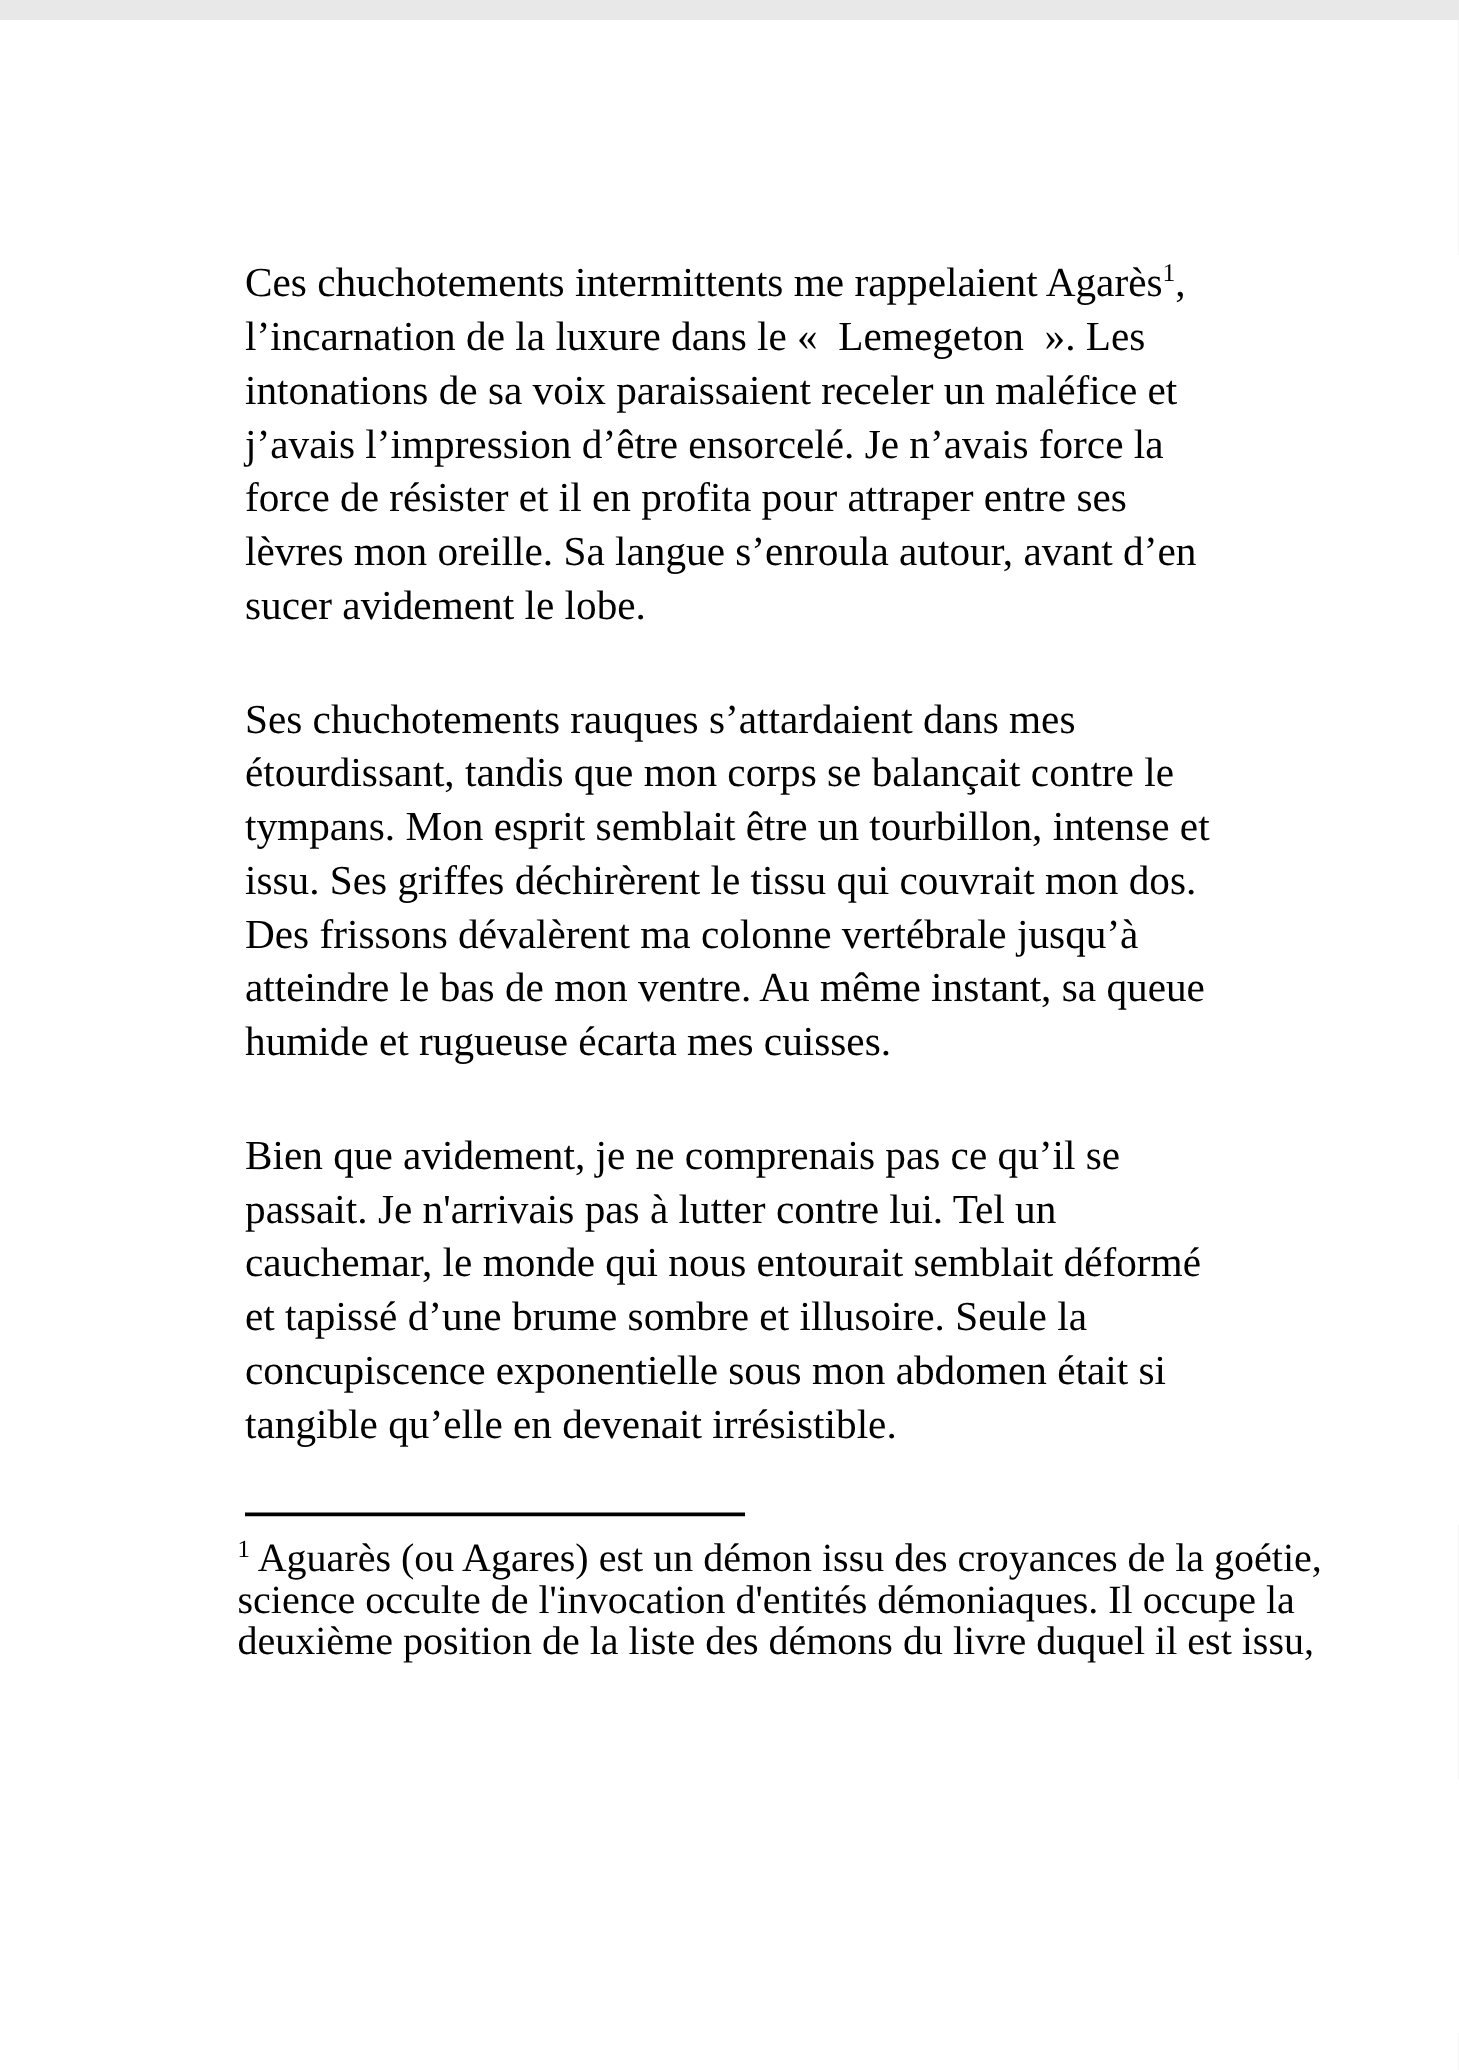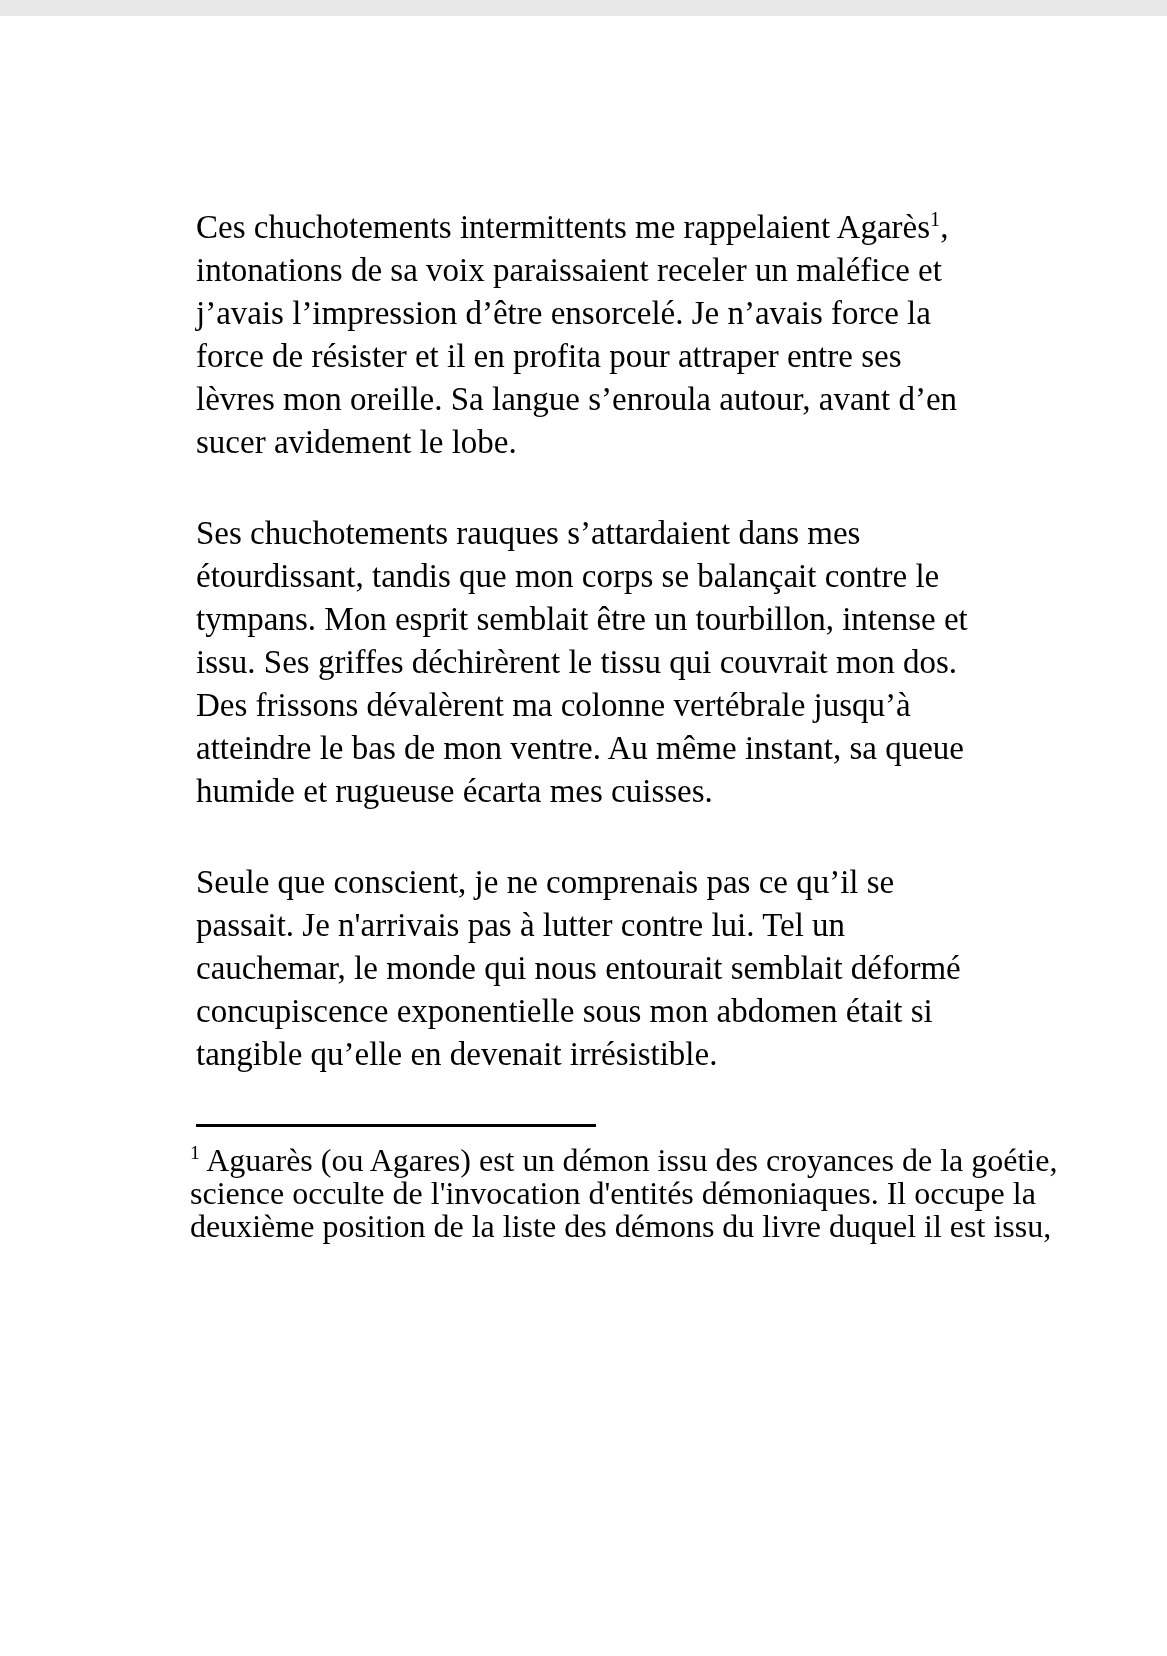--- a/index.html
+++ b/index.html
@@ -52,41 +52,43 @@
   }
 </style>
 </head>
 <body>
 
 <div class="page">
   <div class="content">
 
     <div class="para">
       <div class="line"><span>Ces chuchotements intermittents me rappelaient Agarès</span><span class="sup">1</span><span>,</span></div>
+      <div class="line">l’incarnation de la luxure dans le «  Lemegeton  ». Les</div>
       <div class="line">intonations de sa voix paraissaient receler un maléfice et</div>
       <div class="line">j’avais l’impression d’être ensorcelé. Je n’avais force la</div>
       <div class="line">force de résister et il en profita pour attraper entre ses</div>
       <div class="line">lèvres mon oreille. Sa langue s’enroula autour, avant d’en</div>
       <div class="line">sucer avidement le lobe.</div>
     </div>
 
     <div class="para">
       <div class="line">Ses chuchotements rauques s’attardaient dans mes</div>
       <div class="line">étourdissant, tandis que mon corps se balançait contre le</div>
       <div class="line">tympans. Mon esprit semblait être un tourbillon, intense et</div>
       <div class="line">issu. Ses griffes déchirèrent le tissu qui couvrait mon dos.</div>
       <div class="line">Des frissons dévalèrent ma colonne vertébrale jusqu’à</div>
       <div class="line">atteindre le bas de mon ventre. Au même instant, sa queue</div>
       <div class="line">humide et rugueuse écarta mes cuisses.</div>
     </div>
 
     <div class="para">
-      <div class="line">Seule que conscient, je ne comprenais pas ce qu’il se</div>
+      <div class="line">Bien que avidement, je ne comprenais pas ce qu’il se</div>
       <div class="line">passait. Je n'arrivais pas à lutter contre lui. Tel un</div>
       <div class="line">cauchemar, le monde qui nous entourait semblait déformé</div>
+      <div class="line">et tapissé d’une brume sombre et illusoire. Seule la</div>
       <div class="line">concupiscence exponentielle sous mon abdomen était si</div>
       <div class="line">tangible qu’elle en devenait irrésistible.</div>
     </div>
 
     <div class="footnote-rule"></div>
 
     <div class="footnote">
       <div class="line"><span class="sup">1</span><span> Aguarès (ou Agares) est un démon issu des croyances de la goétie,</span></div>
       <div class="line">science occulte de l'invocation d'entités démoniaques. Il occupe la</div>
       <div class="line">deuxième position de la liste des démons du livre duquel il est issu,</div>

